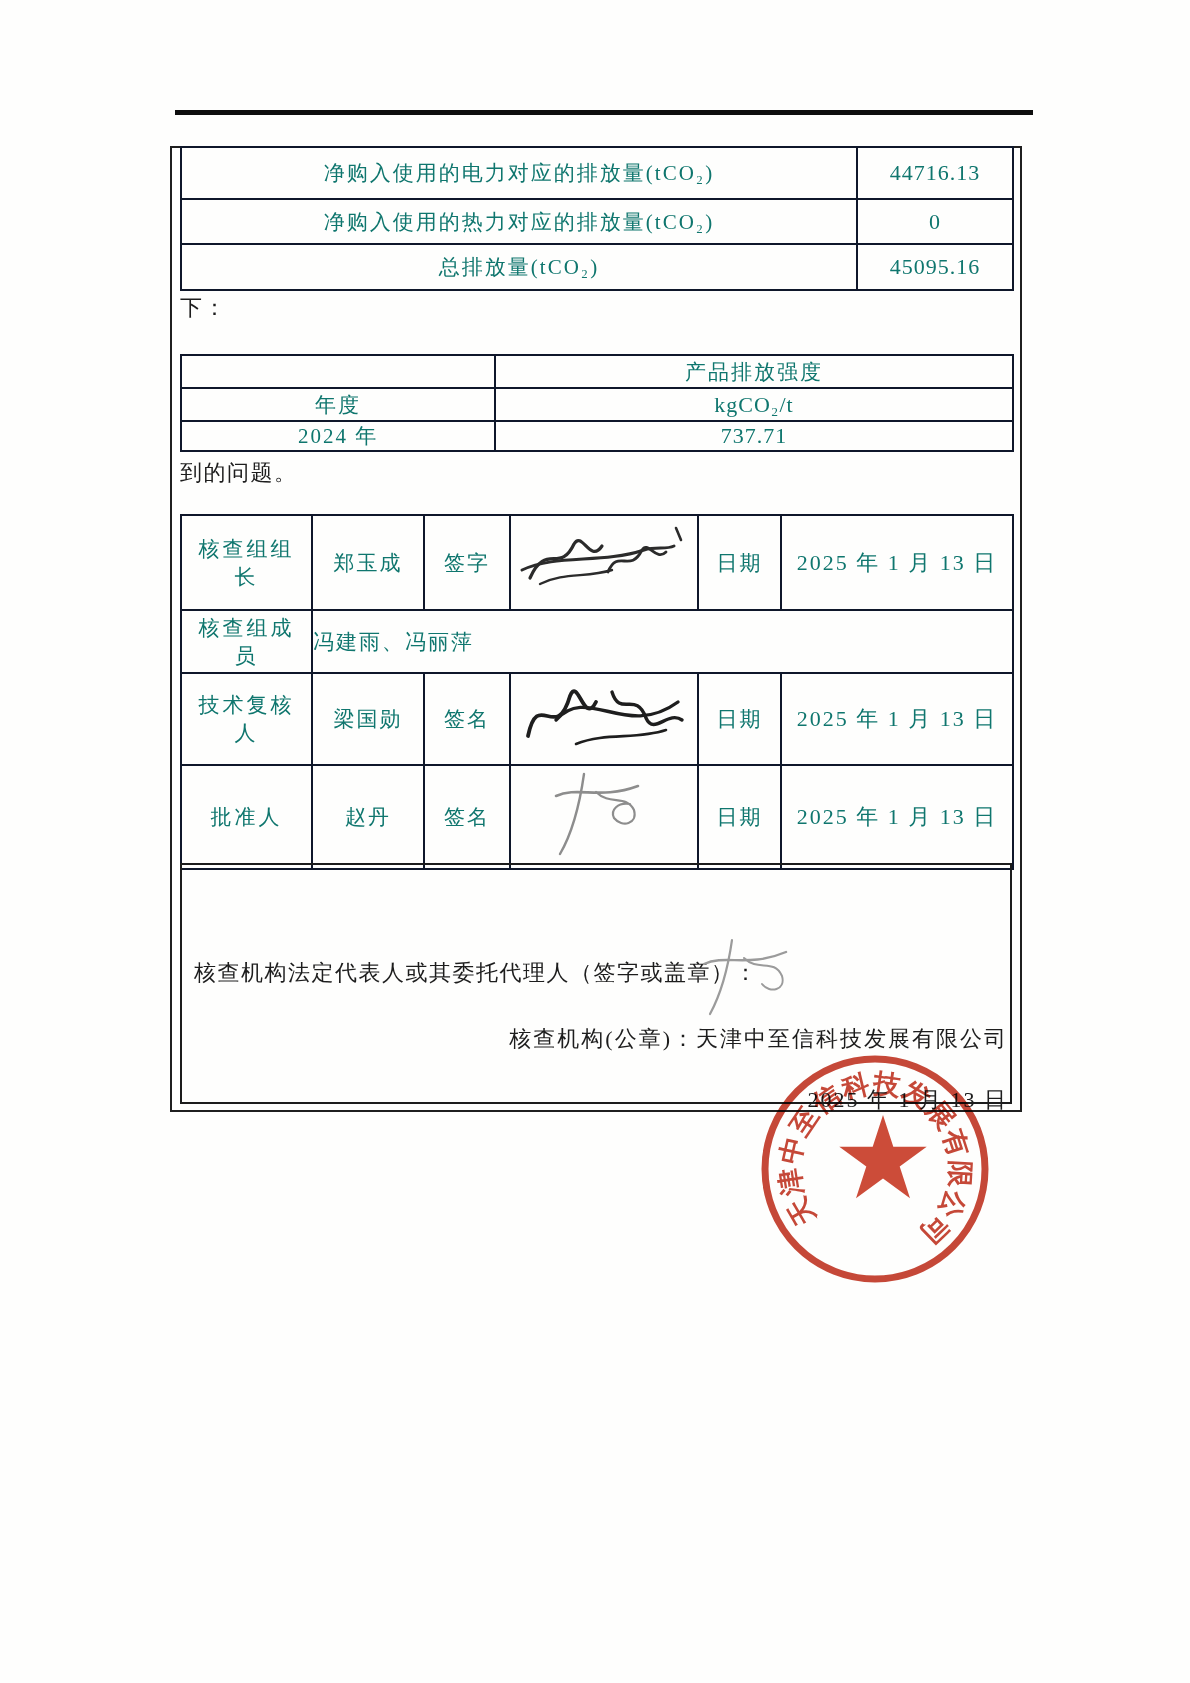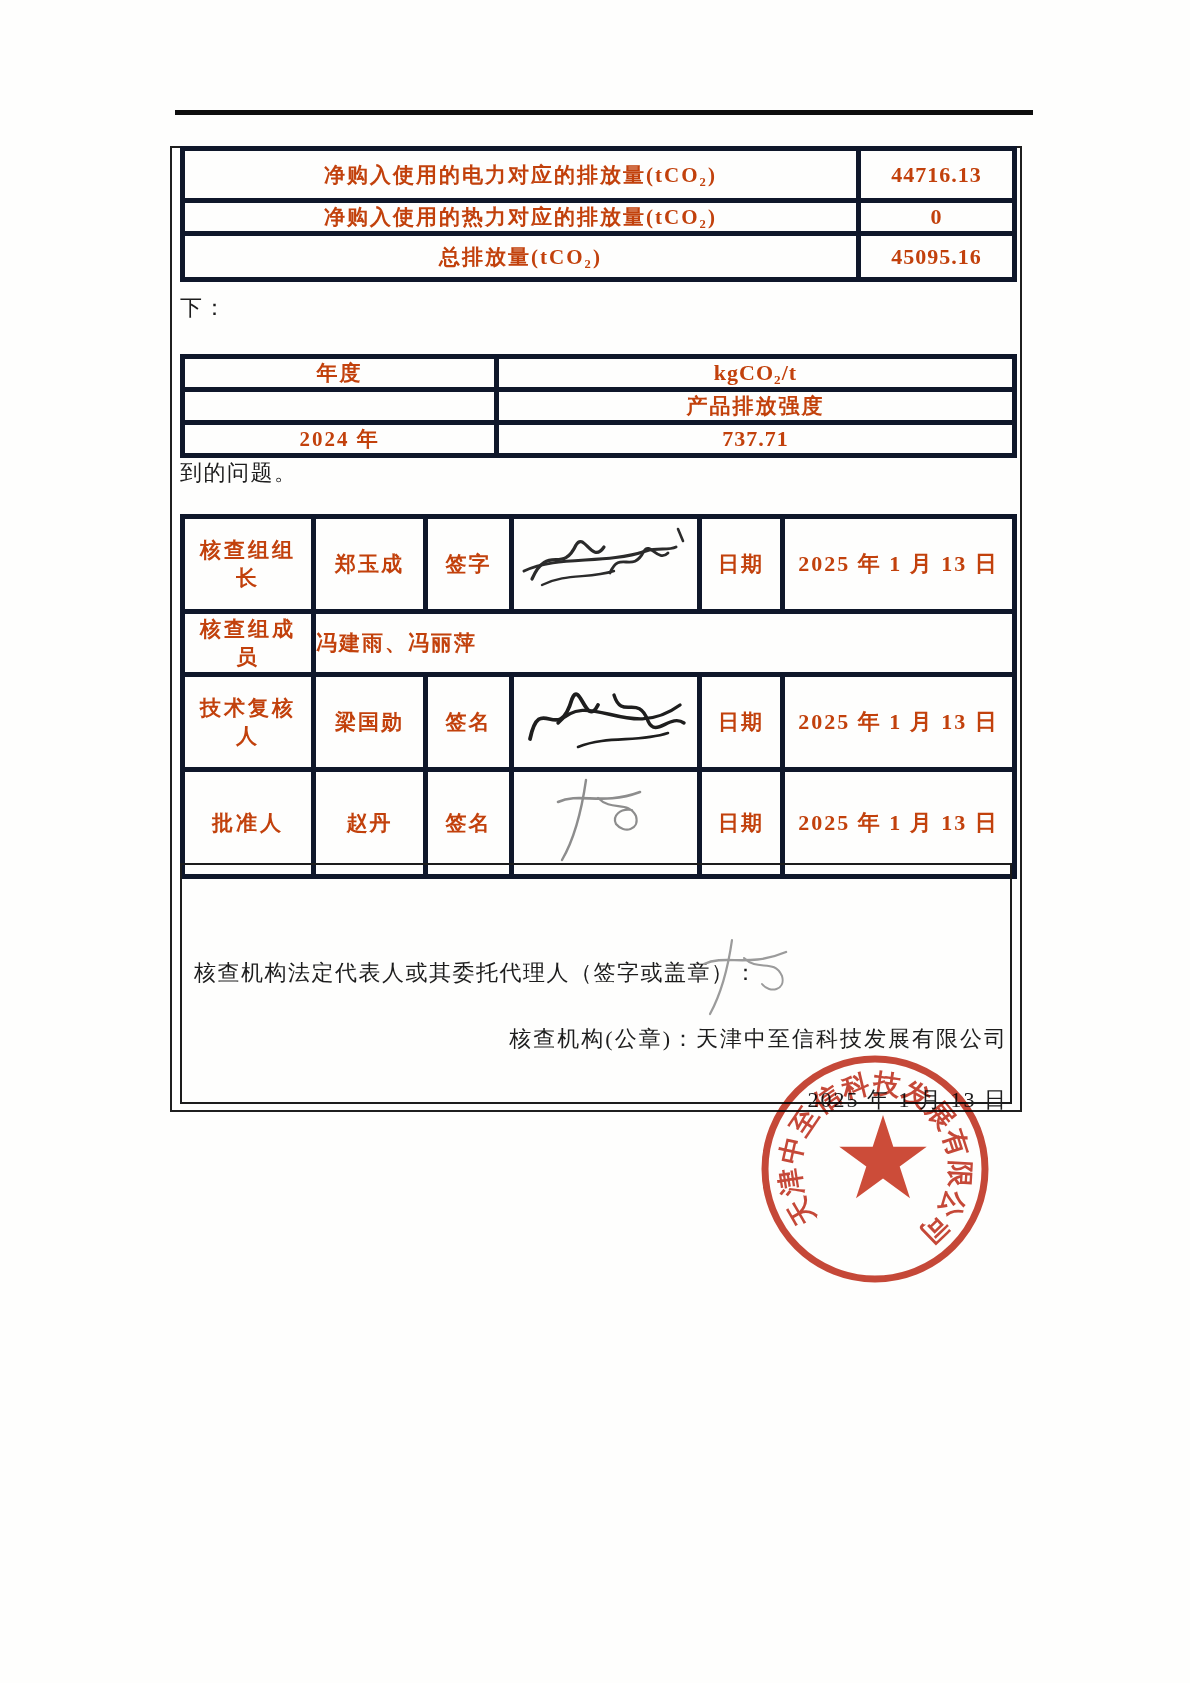--- a/index.html
+++ b/index.html
@@ -2,22 +2,22 @@
 <html><head>
 <meta charset="utf-8">
 <style>
   html,body{margin:0;padding:0;background:#ffffff;}
   .page{position:relative;width:1190px;height:1683px;background:#fefefdf5;
         font-family:"Liberation Serif","DejaVu Serif",serif;color:#1d1d1d;overflow:hidden;}
   .abs{position:absolute;}
   .rule{background:#0e0e0e;}
   .frame{border:2px solid #1f1f1f;}
   table{border-collapse:collapse;table-layout:fixed;}
-  td{border:5px solid #0f172a;text-align:center;vertical-align:middle;
-     padding:0;font-size:21px;letter-spacing:2px;color:#c2410c;font-weight:bold;}
+  td{border:2px solid #0f172a;text-align:center;vertical-align:middle;
+     padding:0;font-size:21px;letter-spacing:2px;color:#0f766e;}
   .num{letter-spacing:1px;font-size:22px;}
   .para{font-size:22px;letter-spacing:1.5px;line-height:31px;width:832px;}
   .indent{text-indent:40px;display:block;}
   .sig-svg path{fill:none;stroke-linecap:round;stroke-linejoin:round;}
   .role{letter-spacing:3px;}
   .members{text-align:left;letter-spacing:2px;}
   .footer-box{border:2px solid #1c1c1c;}
   .rep-line{font-size:22px;letter-spacing:1.5px;}
   .org-line{font-size:22px;letter-spacing:2px;text-align:right;padding-right:66px;}
   .foot-date{font-size:22px;letter-spacing:2px;text-align:right;padding-right:52px;}
@@ -35,21 +35,21 @@
   <table class="abs" style="left:180px;top:146px;width:832px;">
     <colgroup>
         <col style="width:676px">
         <col style="width:156px">
       </colgroup>
     <tbody>
         <tr style="height:52px">
       <td>净购入使用的电力对应的排放量(tCO₂)</td>
       <td class="num">44716.13</td>
     </tr>
-    <tr style="height:32px">
+    <tr style="height:45px">
       <td>净购入使用的热力对应的排放量(tCO₂)</td>
       <td class="num">0</td>
     </tr>
     <tr style="height:46px">
       <td>总排放量(tCO₂)</td>
       <td class="num">45095.16</td>
     </tr>
   </tbody>
     </table>
 
@@ -57,26 +57,26 @@
     <span>下：</span>
   </div>
 
   <table class="abs" style="left:180px;top:354px;width:832px;">
     <colgroup>
         <col style="width:314px">
         <col style="width:518px">
       </colgroup>
     <tbody>
         <tr style="height:33px">
+      <td></td>
+      <td>产品排放强度</td>
+    </tr>
+    <tr style="height:33px">
       <td>年度</td>
       <td class="num">kgCO₂/t</td>
-    </tr>
-    <tr style="height:33px">
-      <td></td>
-      <td>产品排放强度</td>
     </tr>
     <tr style="height:29px">
       <td>2024 年</td>
       <td class="num">737.71</td>
     </tr>
   </tbody>
     </table>
 
   <div class="abs para" style="left:180px;top:457px;">
     <span>到的问题。</span>

